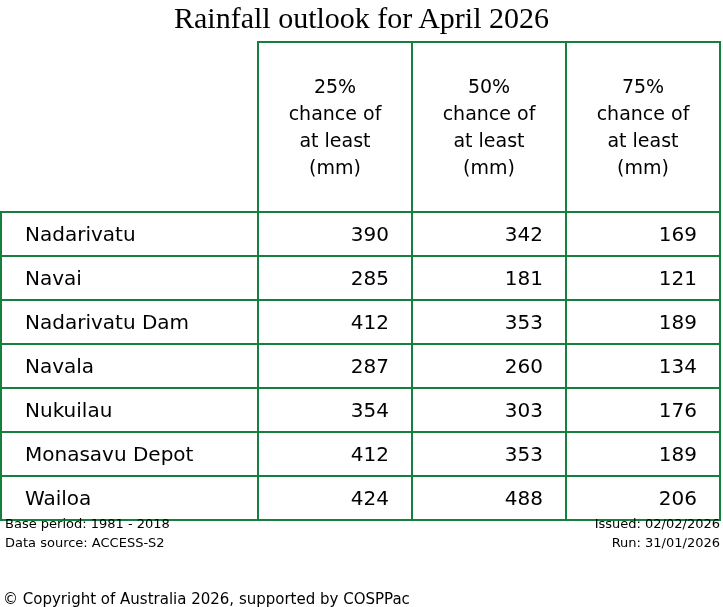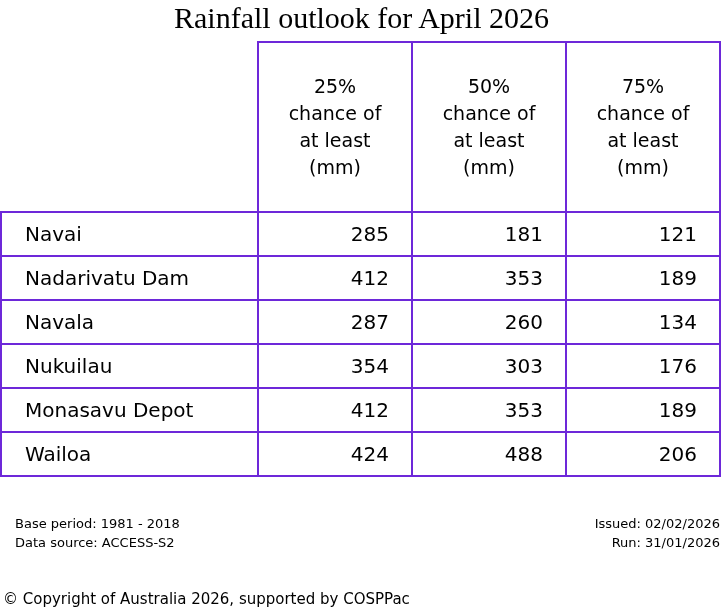--- a/index.html
+++ b/index.html
@@ -37,21 +37,21 @@
     border-collapse: collapse;
     width: 719px;
     table-layout: fixed;
   }
   table.outlook col.c0 { width: 257px; }
   table.outlook col.c1 { width: 154px; }
   table.outlook col.c2 { width: 154px; }
   table.outlook col.c3 { width: 154px; }
 
   table.outlook th, table.outlook td {
-    border: 2px solid #6d28d9;
+    border: 2px solid #15803d;
     padding: 0;
     font-weight: normal;
     font-size: 19px;
   }
   
   thead th.corner {
     border: none;
     background: #ffffff;
   }
   thead th.head-cell {
@@ -79,21 +79,21 @@
     width: 723px;
     font-size: 13px;
     line-height: 19px;
   }
   .footer .row {
     position: relative;
     height: 19px;
   }
   .footer .left {
     position: absolute;
-    left: 15px;
+    left: 5px;
     top: 0;
   }
   .footer .right {
     position: absolute;
     right: 3px;
     top: 0;
     text-align: right;
   }
   .copyright {
     position: absolute;
@@ -134,20 +134,26 @@
         <th class="head-cell">
           <div>75%</div>
           <div>chance of</div>
           <div>at least</div>
           <div>(mm)</div>
         </th>
       </tr>
     </thead>
     <tbody>
       <tr>
+        <td class="rowlabel">Nadarivatu</td>
+        <td class="value">390</td>
+        <td class="value">342</td>
+        <td class="value">169</td>
+      </tr>
+      <tr>
         <td class="rowlabel">Navai</td>
         <td class="value">285</td>
         <td class="value">181</td>
         <td class="value">121</td>
       </tr>
       <tr>
         <td class="rowlabel">Nadarivatu Dam</td>
         <td class="value">412</td>
         <td class="value">353</td>
         <td class="value">189</td>

